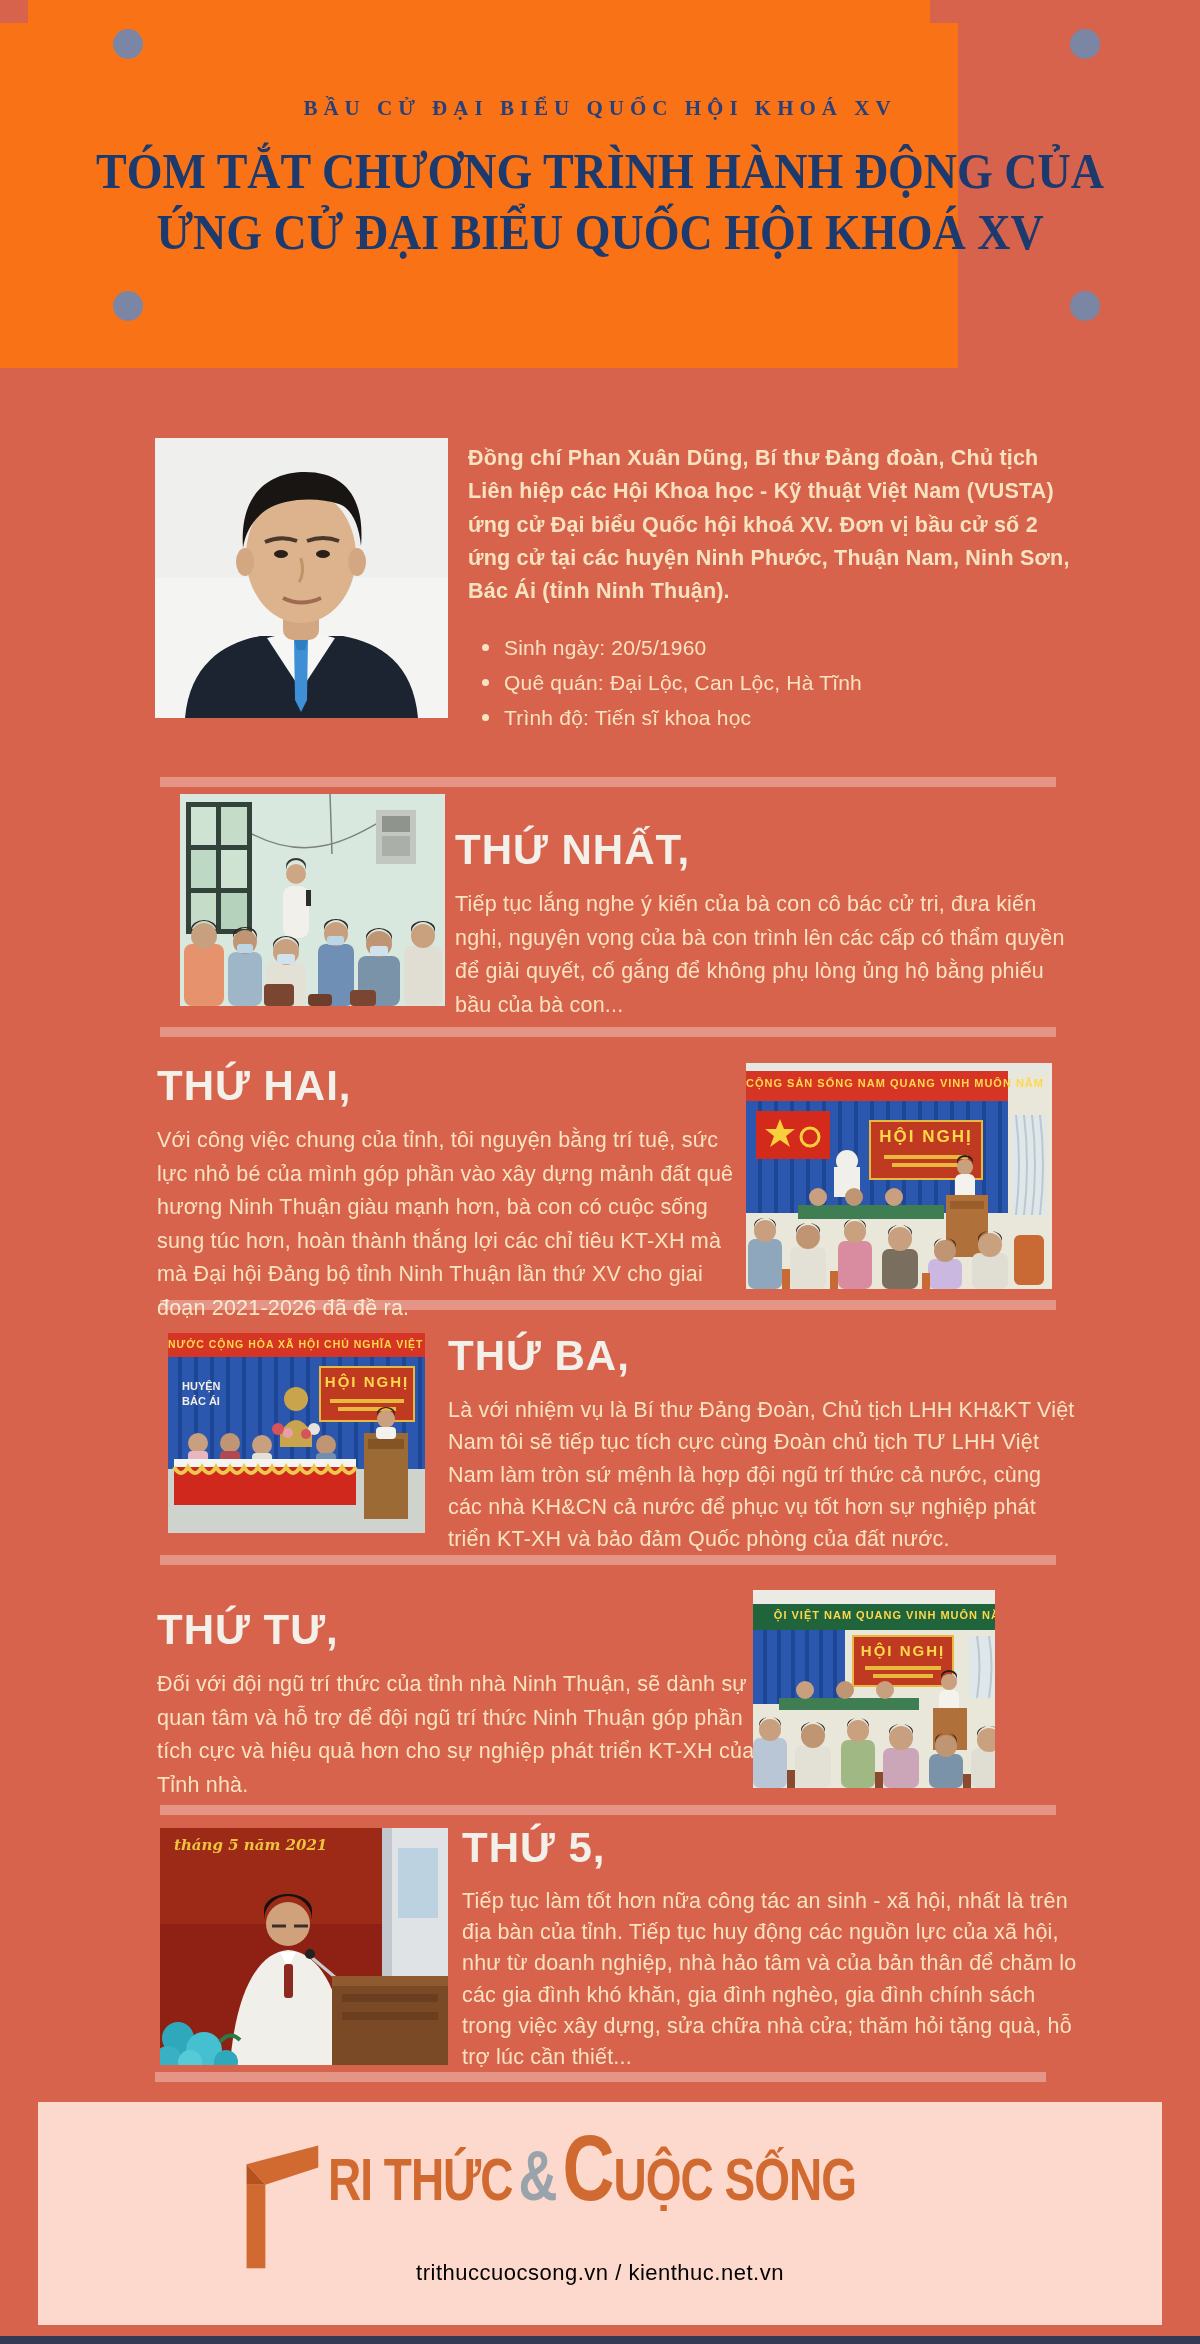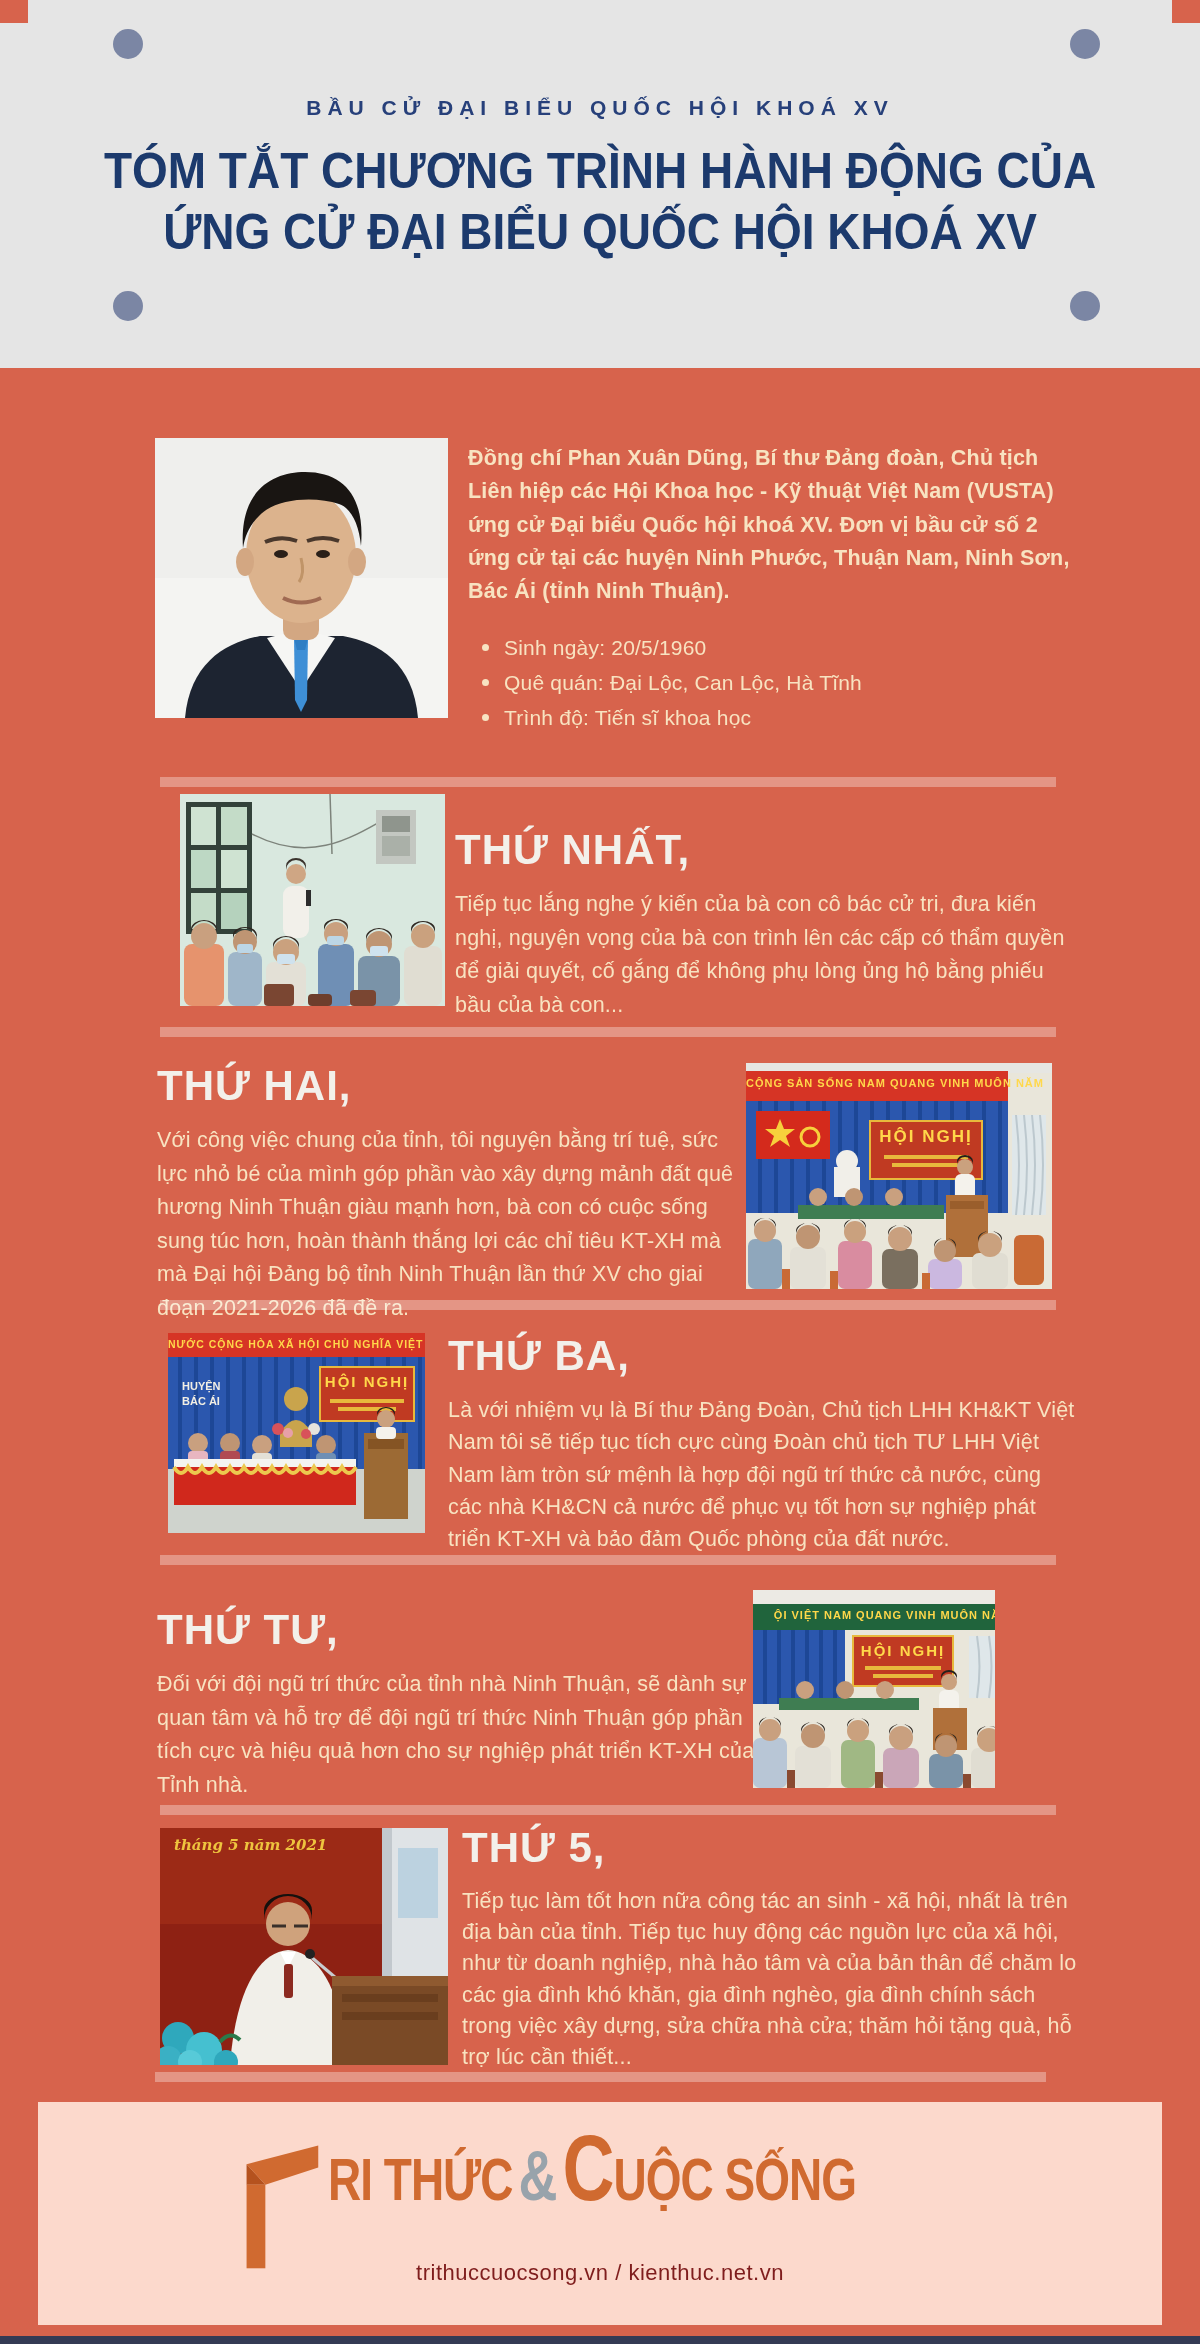--- a/index.html
+++ b/index.html
@@ -2,21 +2,21 @@
 <html><head>
 <meta charset="utf-8">
 <style>
   html,body{margin:0;padding:0;background:#888;}
   #poster{
     position:relative;width:1200px;height:2344px;margin:0 auto;
     background:#d7634c;overflow:hidden;
     font-family:"Liberation Sans","DejaVu Sans",sans-serif;
   }
   
-  .header{position:absolute;left:0;top:0;width:1200px;height:368px;background:#e5e5e5;}
+  .header{position:absolute;left:0;top:0;width:958px;height:368px;background:#f97316;font-family:Liberation Serif, serif;}
   .corner-sliver{position:absolute;width:28px;height:23px;background:#d7634c;top:0;}
   .sliver-left{left:0;} .sliver-right{right:0;}
   .dot{position:absolute;width:30px;height:30px;border-radius:50%;background:#7b86a4;}
   .dot-tl{left:113px;top:29px;} .dot-tr{left:1070px;top:29px;}
   .dot-bl{left:113px;top:291px;} .dot-br{left:1070px;top:291px;}
   .kicker{
     position:absolute;left:0;top:96px;width:1200px;text-align:center;
     font-size:21px;font-weight:bold;letter-spacing:6px;color:#27407a;
   }
   .title{
@@ -68,21 +68,21 @@
   .logo-t{width:86px;height:128px;margin-right:6px;}
   .logo-text{
     font-weight:bold;color:#d06a30;font-size:46px;letter-spacing:-1px;
     transform:scaleY(1.30);transform-origin:bottom center;line-height:1;
     white-space:nowrap;
   }
   .logo-text .big{font-size:72px;}
   .logo-text .amp{color:#98a3ab;font-size:54px;padding:0 6px;}
   .domains{
     position:absolute;left:0;top:158px;width:1124px;text-align:center;
-    font-size:22px;color:#7f1d1d;letter-spacing:.5px;
+    font-size:22px;color:#000000;letter-spacing:.5px;
   }
   .bottom-strip{position:absolute;left:0;top:2336px;width:1200px;height:8px;background:#343a54;}
 </style>
 </head>
 <body>
 
 <div id="poster">
 
   <div class="header">
     <div class="corner-sliver sliver-left"></div>

